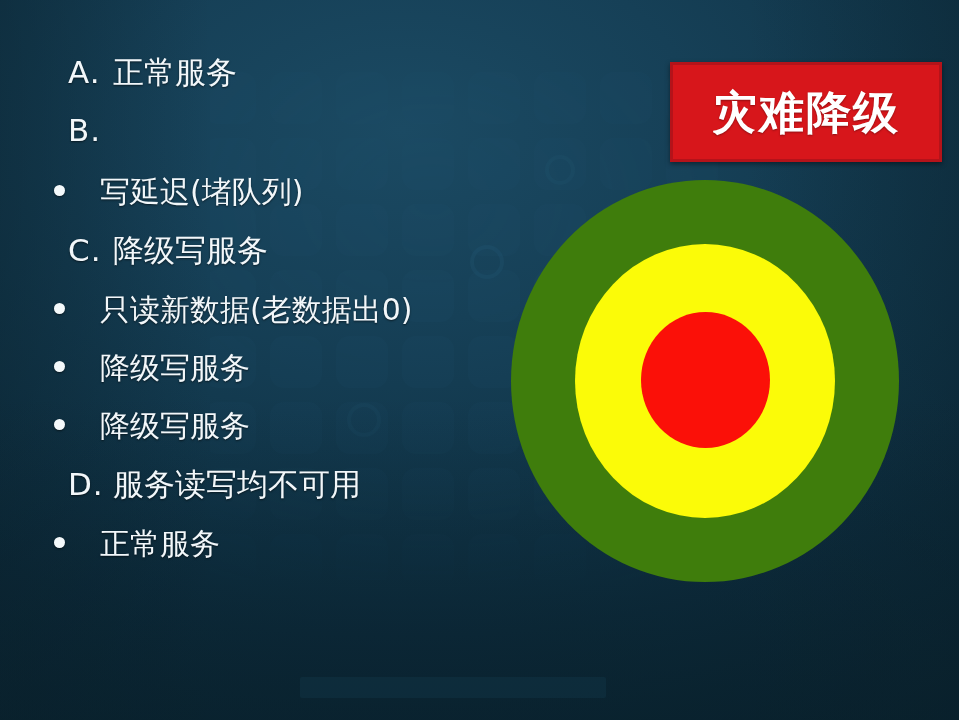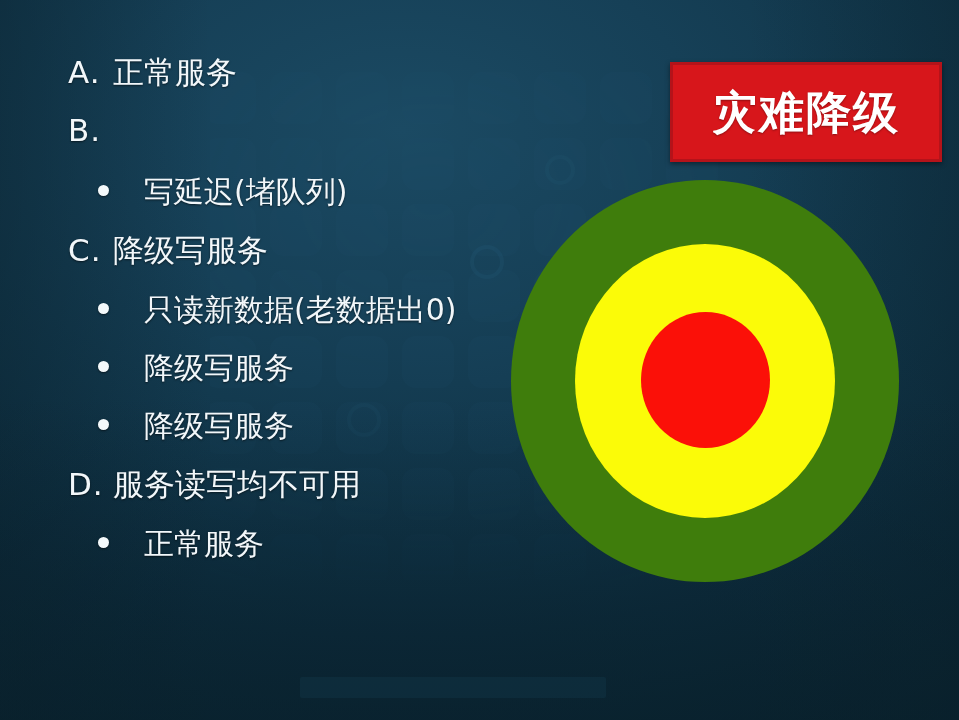--- a/index.html
+++ b/index.html
@@ -111,21 +111,21 @@
     color: #f2f7fa;
     text-shadow: 0 1px 2px rgba(0,0,0,0.55);
     white-space: nowrap;
   }
   .line.level-1 {
     padding-left: 68px;
     height: 60px;
     font-size: 31px;
   }
   .line.level-2 {
-    padding-left: 98px;
+    padding-left: 54px;
     height: 58px;
     font-size: 30px;
   }
   .marker {
     display: inline-block;
     min-width: 36px;
     font-size: 31px;
     letter-spacing: 1px;
   }
   .line.level-2 .marker {

